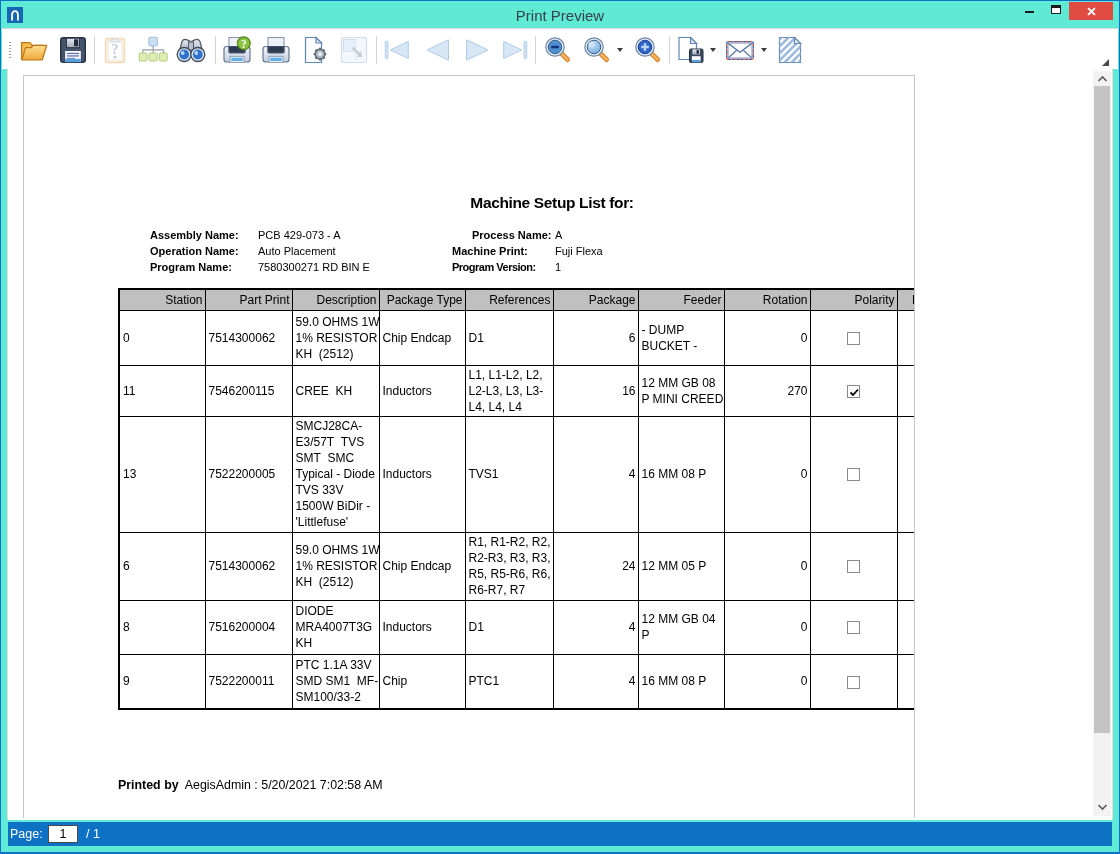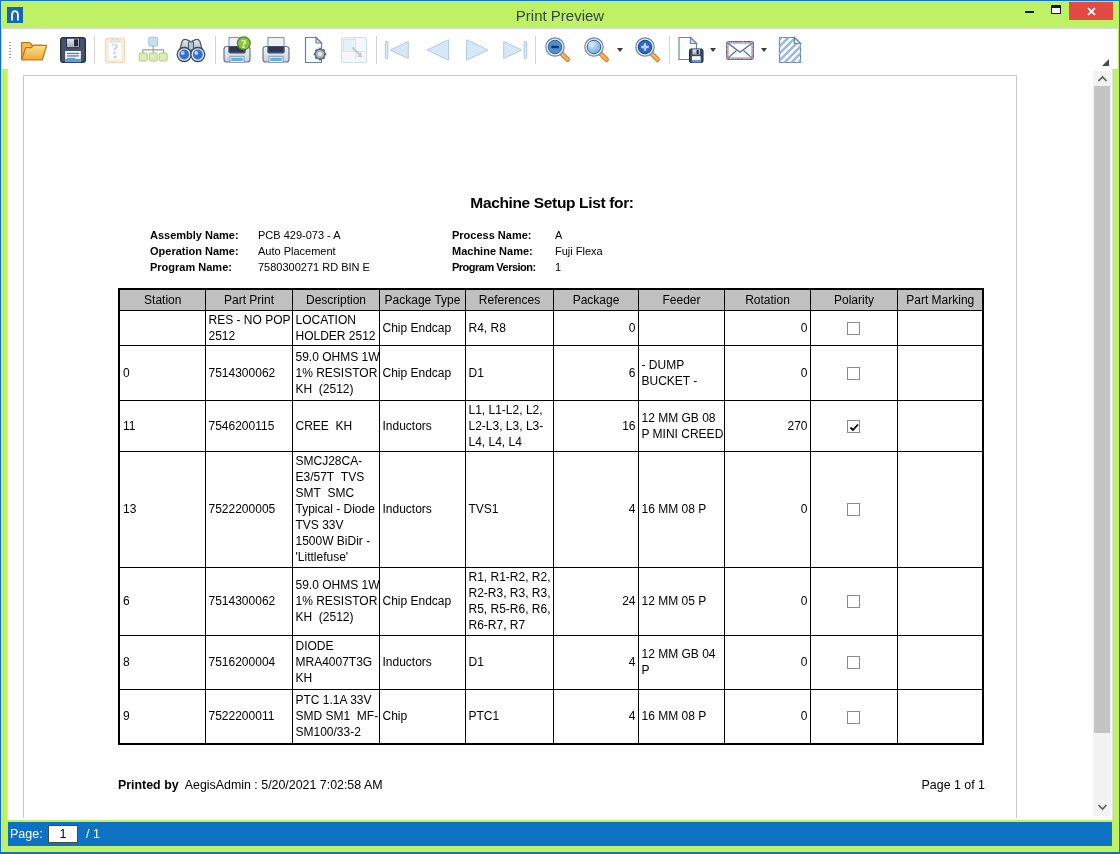--- a/index.html
+++ b/index.html
@@ -1,50 +1,50 @@
 <!DOCTYPE html>
 <html><head>
 <meta charset="utf-8">
 <style>
 * { margin:0; padding:0; box-sizing:border-box; }
 html,body { width:1120px; height:854px; font-family:"Liberation Sans", sans-serif; background:#fff; }
-#win { position:relative; width:1120px; height:854px; background:#bef264; overflow:hidden; }
+#win { position:relative; width:1120px; height:854px; background:#5eead4; overflow:hidden; }
 #winborder { position:absolute; left:0; top:0; width:1120px; height:854px; border:1px solid #0f72c6; border-bottom:2px solid #0f72c6; z-index:60; pointer-events:none; }
 
 #appicon { position:absolute; left:7px; top:7px; width:16px; height:16px; background:#1566b5; }
 #title { position:absolute; left:0; top:7px; width:1120px; text-align:center; font-size:15px; color:#38424c; }
 #btn-min { position:absolute; left:1025px; top:11px; width:9px; height:2px; background:#1a1a1a; }
 #btn-max { position:absolute; left:1051px; top:5px; width:10px; height:9px; border:1px solid #1a1a1a; border-top:3px solid #1a1a1a; background:#fff; }
 #btn-close { position:absolute; left:1069px; top:2px; width:44px; height:18px; background:#e14b42; text-align:center; }
 
 #toolbar { position:absolute; left:2px; top:28px; width:1116px; height:41px; background:#fff; border-top:1px solid #d9d9d9; }
 #grip { position:absolute; left:9px; top:42px; width:2px; height:17px;
   background-image:repeating-linear-gradient(to bottom,#9a9a9a 0,#9a9a9a 1px,transparent 1px,transparent 3px); }
 .tsep { position:absolute; top:36px; width:1px; height:28px; background:#d4d4d4; }
 .ticon { position:absolute; top:35px; width:30px; height:30px; }
 .ticon svg { display:block; width:30px; height:30px; }
 .caret { position:absolute; top:48px; width:0; height:0; border-left:3.5px solid transparent; border-right:3.5px solid transparent; border-top:4px solid #3b3b3b; }
 
 #panel { position:absolute; left:7px; top:69px; width:1106px; height:751px; border-left:1px solid #e0e0e0; border-right:1px solid #e0e0e0; background:#fff; }
-#page { position:absolute; left:15px; top:6px; width:994px; height:743px; background:#fff; border:1px solid #c9c9c9; border-bottom:none; overflow:hidden; }
+#page { position:absolute; left:15px; top:6px; width:892px; height:743px; background:#fff; border:1px solid #c9c9c9; border-bottom:none; overflow:hidden; }
 
 #sbar { position:absolute; left:1093px; top:71px; width:18px; height:745px; background:#f2f2f2; }
 #sthumb { position:absolute; left:1094px; top:86px; width:16px; height:647px; background:#c4c4c4; }
 .chev { position:absolute; left:1097px; width:11px; height:11px; }
 
 #statusbar { position:absolute; left:8px; top:822px; width:1104px; height:24px; background:#0e72c4; color:#fff; font-size:12.5px; }
 #pagebox { position:absolute; left:40px; top:3px; width:30px; height:18px; background:#fff; border:1px solid #4a4a4a; color:#000; text-align:center; font-size:12.5px; line-height:16px; }
 
 #doc { position:absolute; left:0; top:0; width:1056px; height:742px; color:#000; }
 #doctitle { position:absolute; left:0; top:118px; width:1056px; text-align:center; font-weight:bold; font-size:15.5px; letter-spacing:-0.35px; }
 .inforow { position:absolute; height:16px; line-height:16px; font-size:11px; white-space:pre; }
 .lbl { font-weight:bold; }
 table#grid { position:absolute; left:94px; top:212px; border-collapse:collapse; table-layout:fixed; width:865px; font-size:12px; border:2px solid #000; }
 #grid td, #grid th { border:1px solid #000; vertical-align:middle; padding:1px 2px 1px 3px; line-height:16px; overflow:hidden; white-space:nowrap; }
-#grid th { background:#c0c0c0; font-weight:normal; text-align:center; font-size:12px; }
+#grid th { background:#c0c0c0; font-weight:normal; text-align:right; font-size:12px; }
 #grid td.num { text-align:right; padding-right:2px; }
 #grid td.ck { text-align:center; padding:0; }
 .cbx { display:inline-block; width:13px; height:13px; border:1px solid #8a8a8a; background:#fff; vertical-align:middle; }
 #footer-left { position:absolute; left:94px; top:702px; font-size:12.4px; white-space:pre; }
 #footer-right { position:absolute; left:771px; top:702px; width:190px; text-align:right; font-size:12.4px; }
 </style>
 </head>
 <body>
 <div id="win">
   <div id="appicon">
@@ -293,23 +293,23 @@
   <div id="panel">
     <div id="page">
       <div id="doc">
         <div id="doctitle">Machine Setup List for:</div>
         <div class="inforow" style="left:126px; top:151px;"><span class="lbl">Assembly Name:</span></div>
         <div class="inforow" style="left:234px; top:151px;">PCB 429-073 - A</div>
         <div class="inforow" style="left:126px; top:167px;"><span class="lbl">Operation Name:</span></div>
         <div class="inforow" style="left:234px; top:167px;">Auto Placement</div>
         <div class="inforow" style="left:126px; top:183px;"><span class="lbl">Program Name:</span></div>
         <div class="inforow" style="left:234px; top:183px;">7580300271 RD BIN E</div>
-        <div class="inforow" style="left:428px; top:151px;"><span class="lbl">Process Name:</span></div>
+        <div class="inforow" style="left:448px; top:151px;"><span class="lbl">Process Name:</span></div>
         <div class="inforow" style="left:531px; top:151px;">A</div>
-        <div class="inforow" style="left:428px; top:167px;"><span class="lbl">Machine Name:</span></div>
+        <div class="inforow" style="left:428px; top:167px;"><span class="lbl">Machine Print:</span></div>
         <div class="inforow" style="left:531px; top:167px;">Fuji Flexa</div>
         <div class="inforow" style="left:428px; top:183px;"><span class="lbl" style="letter-spacing:-0.5px">Program Version:</span></div>
         <div class="inforow" style="left:531px; top:183px;">1</div>
 
         <table id="grid">
           <colgroup>
             <col style="width:86px">
               <col style="width:87px">
               <col style="width:87px">
               <col style="width:86px">
@@ -326,32 +326,20 @@
                 <th>Part Print</th>
                 <th>Description</th>
                 <th>Package Type</th>
                 <th>References</th>
             <th>Package</th>
                 <th>Feeder</th>
                 <th>Rotation</th>
                 <th>Polarity</th>
                 <th>Part Marking</th>
           </tr>
-          <tr style="height:35px">
-            <td></td>
-                <td>RES - NO POP<br>2512</td>
-                <td>LOCATION<br>HOLDER 2512</td>
-                <td>Chip Endcap</td>
-                <td>R4, R8</td>
-            <td class="num">0</td>
-                <td></td>
-                <td class="num">0</td>
-                <td class="ck"><span class="cbx"></span></td>
-                <td></td>
-          </tr>
           <tr style="height:55px">
             <td>0</td>
                 <td>7514300062</td>
                 <td>59.0 OHMS 1W<br>1% RESISTOR<br>KH&nbsp;&nbsp;(2512)</td>
                 <td>Chip Endcap</td>
                 <td>D1</td>
             <td class="num">6</td>
                 <td>- DUMP<br>BUCKET -</td>
                 <td class="num">0</td>
                 <td class="ck"><span class="cbx"></span></td>

